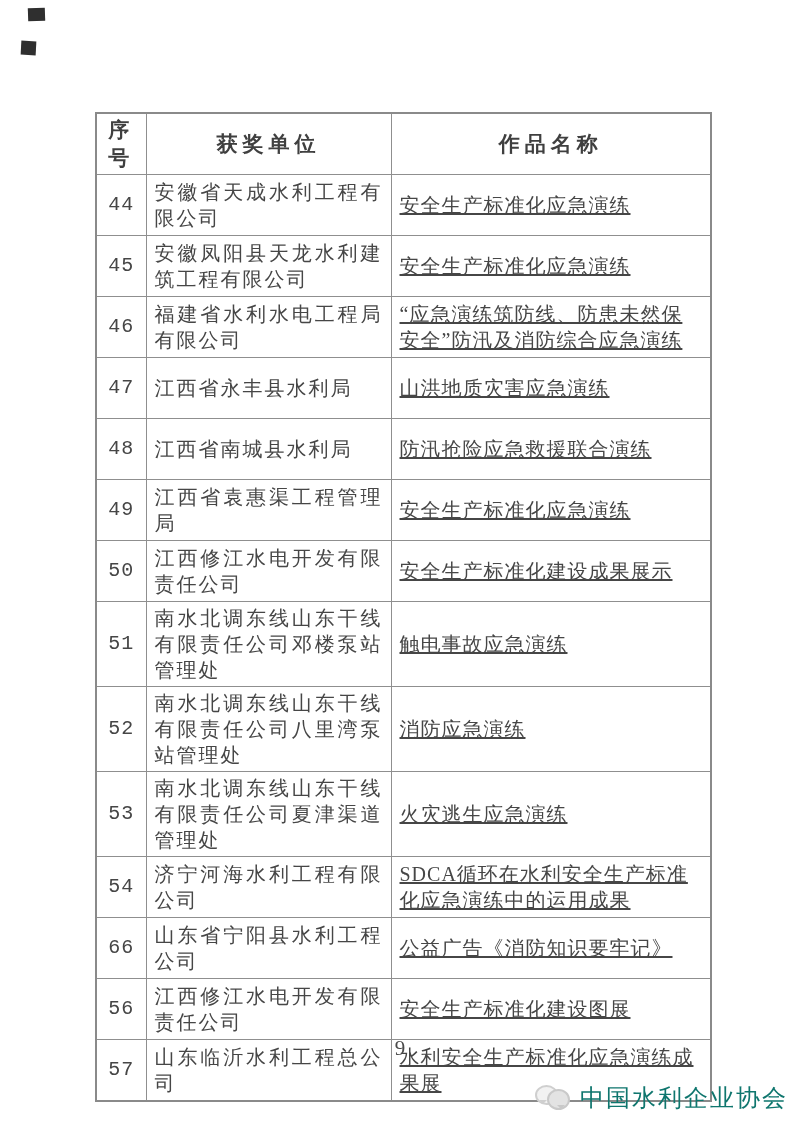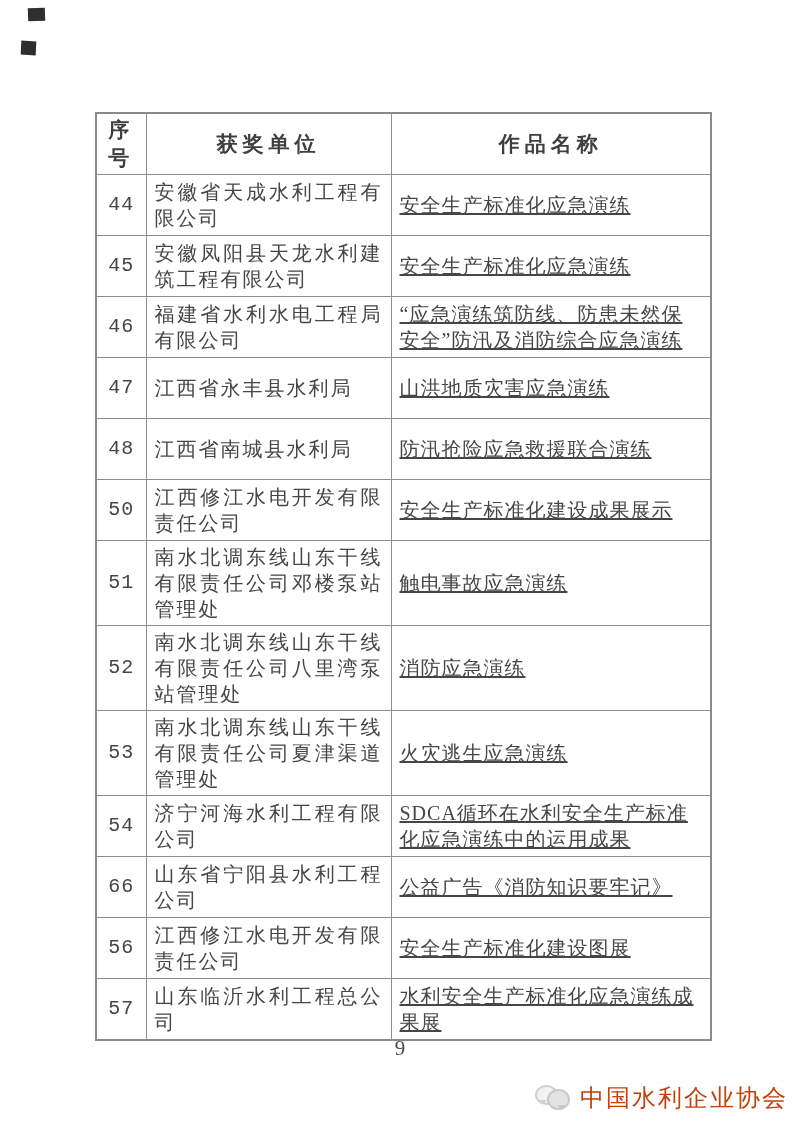--- a/index.html
+++ b/index.html
@@ -78,21 +78,21 @@
   }
   .watermark{
     position:absolute;
     top:1082px;right:12px;
     display:flex;align-items:center;gap:9px;
     color:#c8c8c8;
   }
   .watermark-text{
     font-size:24px;
     letter-spacing:2px;
-    color:#c2410c;
+    color:#0f766e;
   }
   .bubble-logo{
     position:relative;width:36px;height:30px;display:inline-block;
   }
   .bubble-logo .b1{
     position:absolute;left:0;top:2px;width:19px;height:16px;
     border:2px solid #cfcfcf;border-radius:50% 50% 45% 50%;
     background:#f2f2f2;
   }
   .bubble-logo .b1:after{
@@ -154,20 +154,25 @@
     <td class="cell-org">江西省永丰县水利局</td>
     <td class="cell-work">山洪地质灾害应急演练</td>
   </tr>
 
   <tr>
     <td class="cell-no">48</td>
     <td class="cell-org">江西省南城县水利局</td>
     <td class="cell-work">防汛抢险应急救援联合演练</td>
   </tr>
 
+  <tr>
+    <td class="cell-no">49</td>
+    <td class="cell-org">江西省袁惠渠工程管理局</td>
+    <td class="cell-work">安全生产标准化应急演练</td>
+  </tr>
 
   <tr>
     <td class="cell-no">50</td>
     <td class="cell-org">江西修江水电开发有限责任公司</td>
     <td class="cell-work">安全生产标准化建设成果展示</td>
   </tr>
 
   <tr>
     <td class="cell-no">51</td>
     <td class="cell-org">南水北调东线山东干线有限责任公司邓楼泵站管理处</td>

